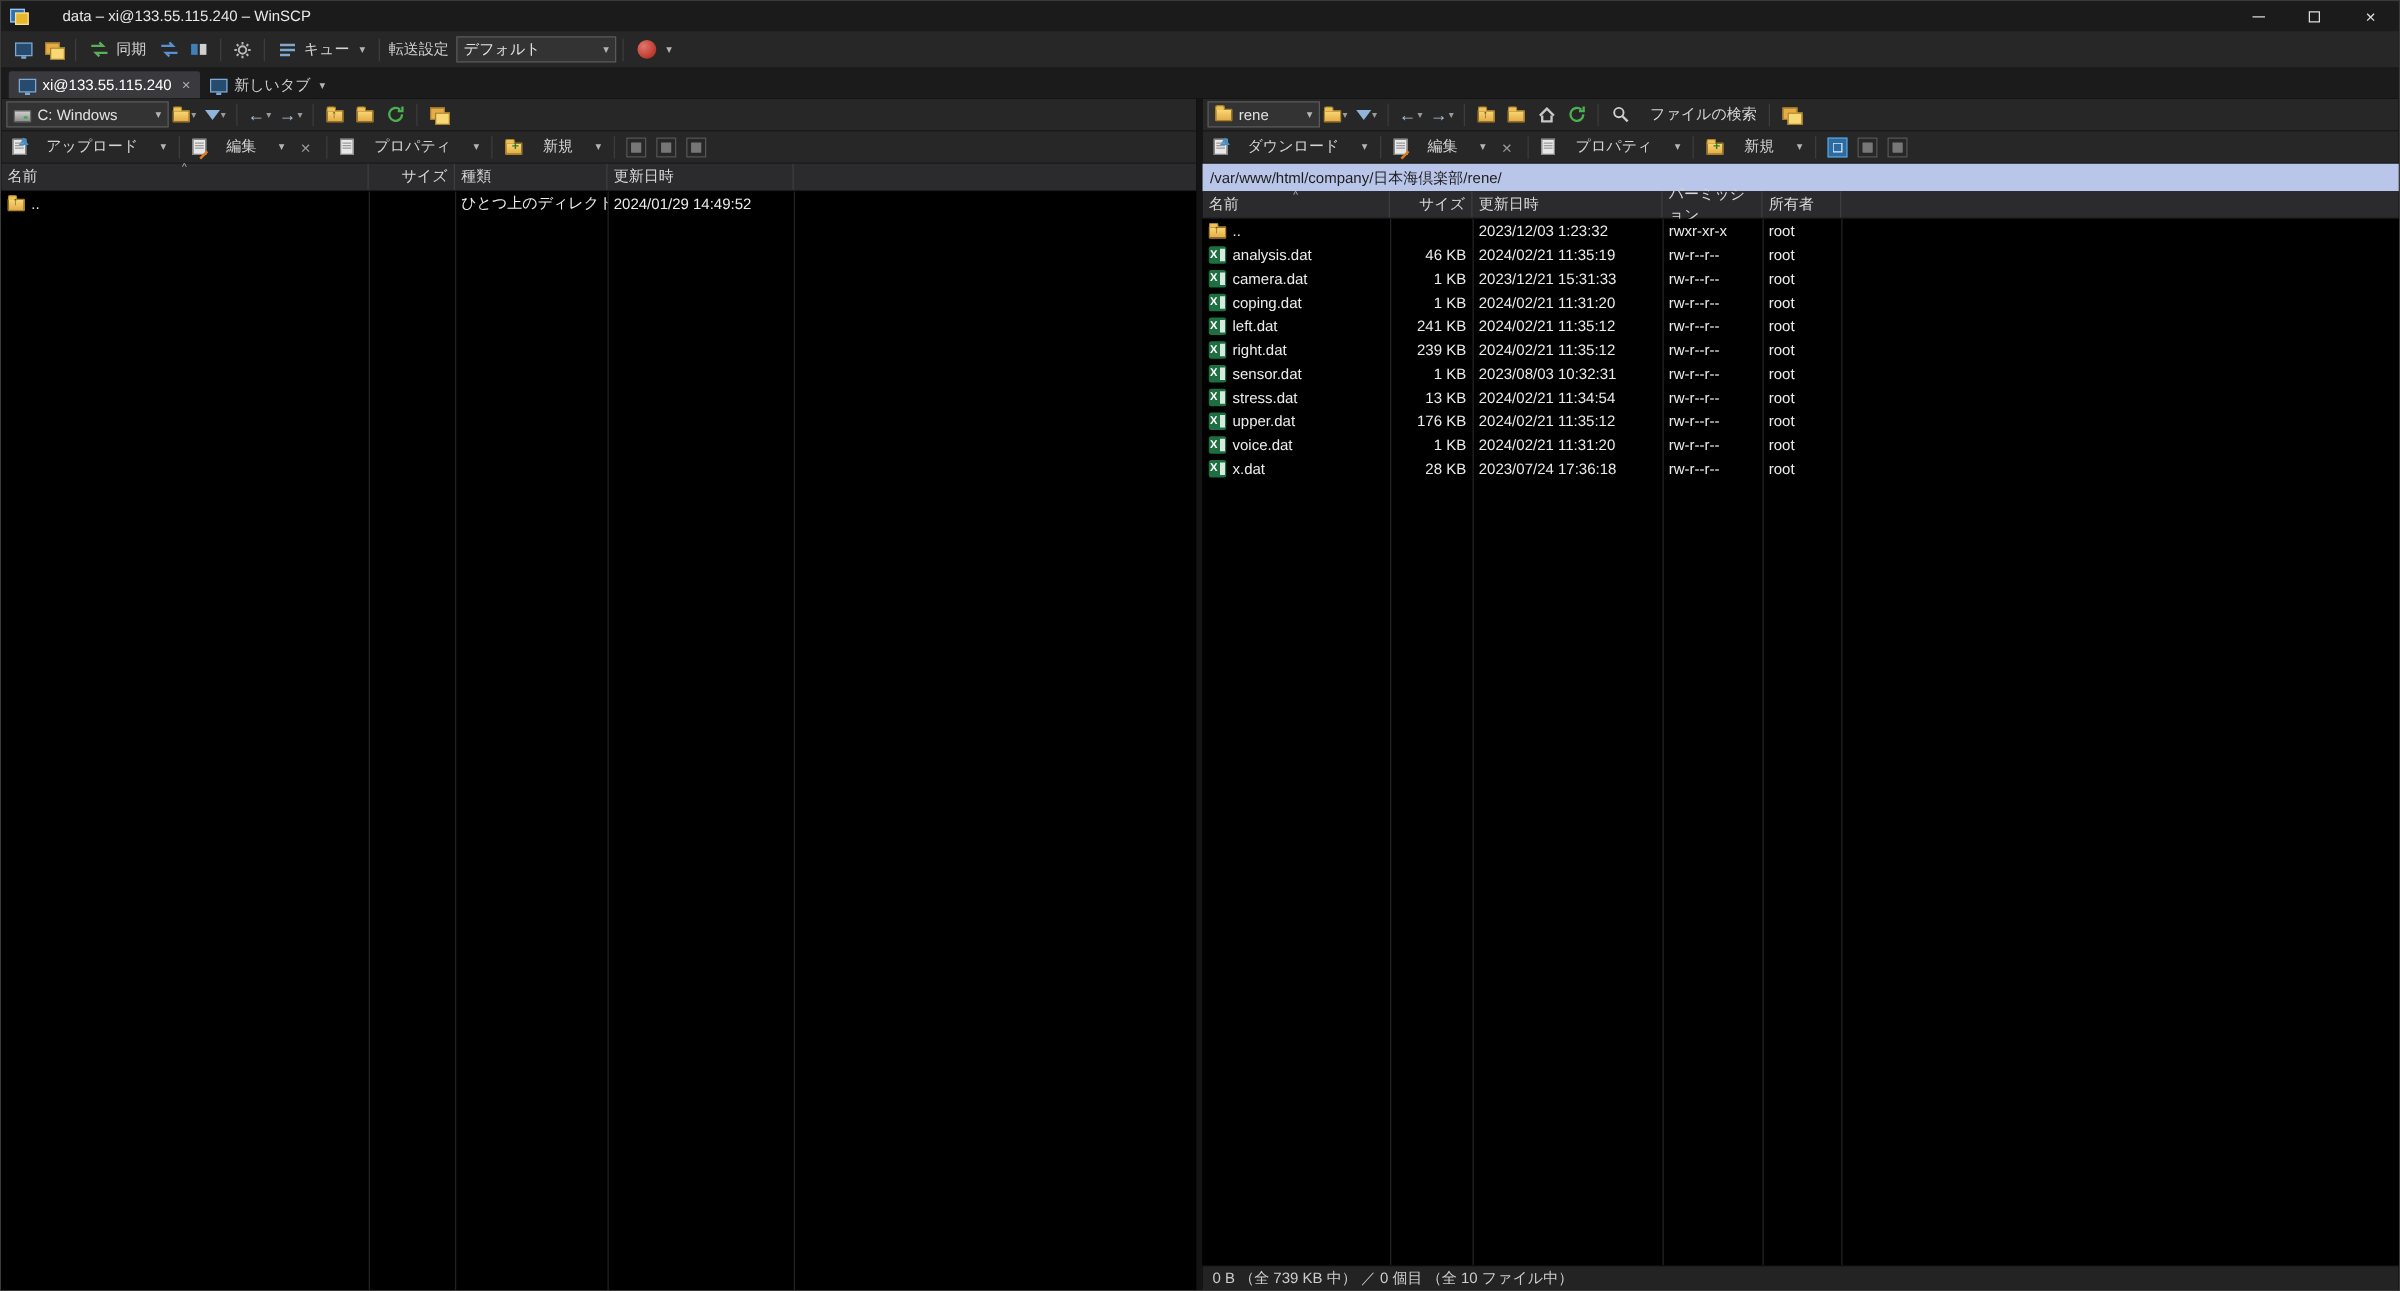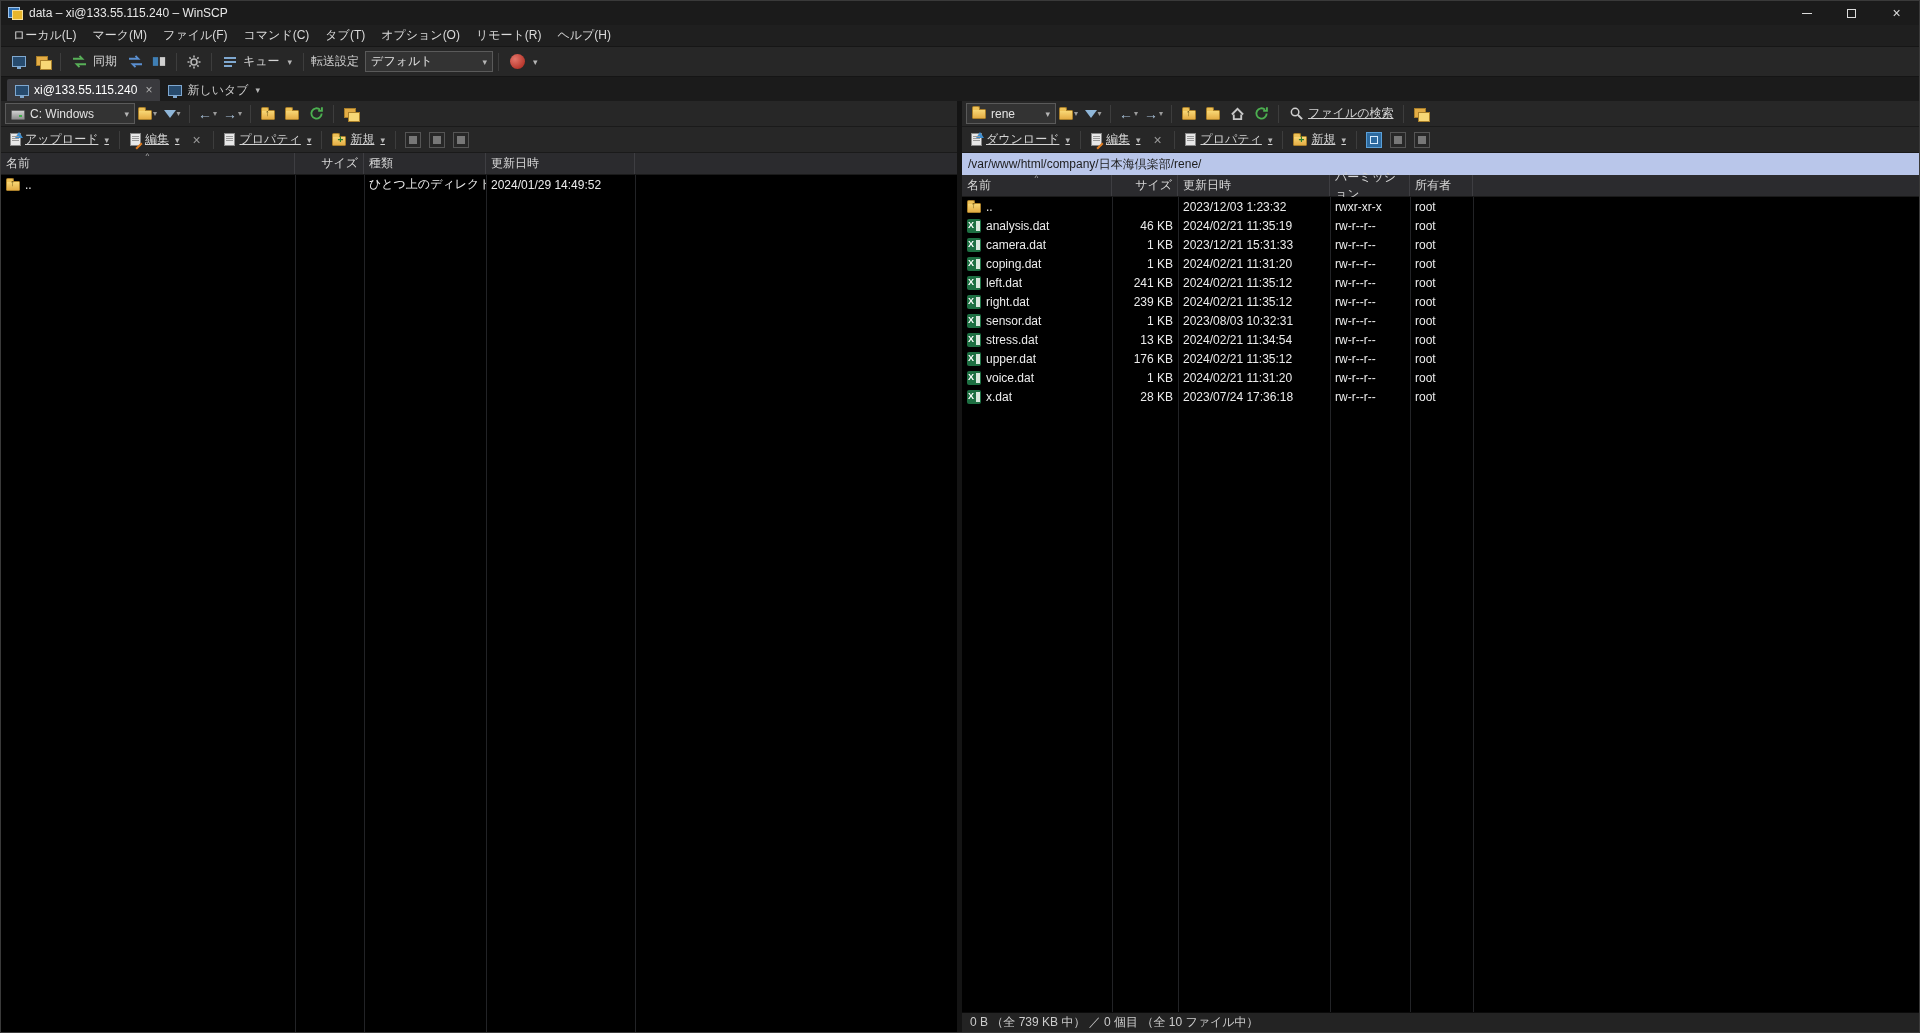--- a/index.html
+++ b/index.html
@@ -6,21 +6,21 @@
   html,body { width:1920px; height:1033px; overflow:hidden; }
   body {
     font-family: "Liberation Sans", "DejaVu Sans", sans-serif;
     font-size: 12px;
     background: #1f1f1f;
     color: #e6e6e6;
   }
   .window { width:1920px; height:1033px; display:flex; flex-direction:column; border:1px solid #3a3a3a; background:#1f1f1f; }
 
   
-  .titlebar { height:24px; background:#1b1b1b; display:flex; align-items:center; flex:none; }
+  .titlebar { height:24px; background:#1b1b1b; display:flex; align-items:center; flex:none;gap:21px; }
   .app-icon { width:15px; height:13px; margin:0 6px 0 7px; position:relative; flex:none; }
   .app-icon::before { content:""; position:absolute; left:0; top:0; width:10px; height:9px; background:#2f6fb2; border:1px solid #9fc3e8; }
   .app-icon::after  { content:""; position:absolute; right:0; bottom:0; width:9px; height:8px; background:#e8b62c; border:1px solid #f7e09a; }
   .title-text { font-size:12px; color:#e8e8e8; }
   .win-controls { margin-left:auto; display:flex; height:100%; }
   .win-btn { width:45px; height:100%; display:flex; align-items:center; justify-content:center; color:#dcdcdc; }
   .win-btn .min-glyph { width:10px; height:1px; background:#dcdcdc; display:block; }
   .win-btn .max-glyph { width:9px; height:9px; border:1px solid #dcdcdc; display:block; }
   .win-btn.close { font-size:14px; }
 
@@ -75,21 +75,21 @@
   .tab .tab-close { font-size:12px; color:#b0b0b0; margin-left:3px; }
 
   
   .panels { flex:1; display:flex; background:#000; min-height:0; }
   .panel { display:flex; flex-direction:column; background:#000; min-width:0; }
   .panel.left  { width:957px; }
   .splitter { width:5px; background:#141414; flex:none; }
   .panel.right { width:958px; }
 
   .panel-toolbar { height:26px; background:#272727; display:flex; align-items:center; padding:0 4px; flex:none; border-bottom:1px solid #1a1a1a; }
-  .panel-btn { height:22px; display:flex; align-items:center; gap:4px; padding:0 5px; color:#d4d4d4; flex:none;text-decoration:underline; }
+  .panel-btn { height:22px; display:flex; align-items:center; gap:16px; padding:0 5px; color:#d4d4d4; flex:none; }
 
   .pathbar { height:22px; background:#b9c6ea; color:#1d1d1d; display:flex; align-items:center; padding:0 6px; font-size:12px; flex:none; }
 
   .colheader { height:22px; background:#2b2b2e; display:flex; flex:none; border-bottom:1px solid #1a1a1a; }
   .hcell { height:100%; display:flex; align-items:center; padding:0 5px; color:#d8d8d8; border-right:1px solid #3e3e42; position:relative; font-size:12px; }
   .hcell.right { justify-content:flex-end; }
   .hcell.filler { flex:1; border-right:none; }
   .sortcaret { position:absolute; top:-2px; left:50%; transform:translateX(-50%); font-size:8px; color:#bbbbbb; }
 
   .listbody { flex:1; position:relative; background:#000; overflow:hidden; }
@@ -124,30 +124,20 @@
       <div class="win-btn">
           <span class="min-glyph"></span>
         </div>
       <div class="win-btn">
           <span class="max-glyph"></span>
         </div>
       <div class="win-btn close">×</div>
     </div>
   </div>
 
-  <div class="menubar">
-    <span class="menu-item">ローカル(L)</span>
-    <span class="menu-item">マーク(M)</span>
-    <span class="menu-item">ファイル(F)</span>
-    <span class="menu-item">コマンド(C)</span>
-    <span class="menu-item">タブ(T)</span>
-    <span class="menu-item">オプション(O)</span>
-    <span class="menu-item">リモート(R)</span>
-    <span class="menu-item">ヘルプ(H)</span>
-  </div>
 
   <div class="toolbar">
     <span class="tbi">
         <span class="ic-monitor"></span>
       </span>
     <span class="tbi">
         <span class="ic-copy"></span>
       </span>
     <span class="sep"></span>
     <span class="tb-btn">

